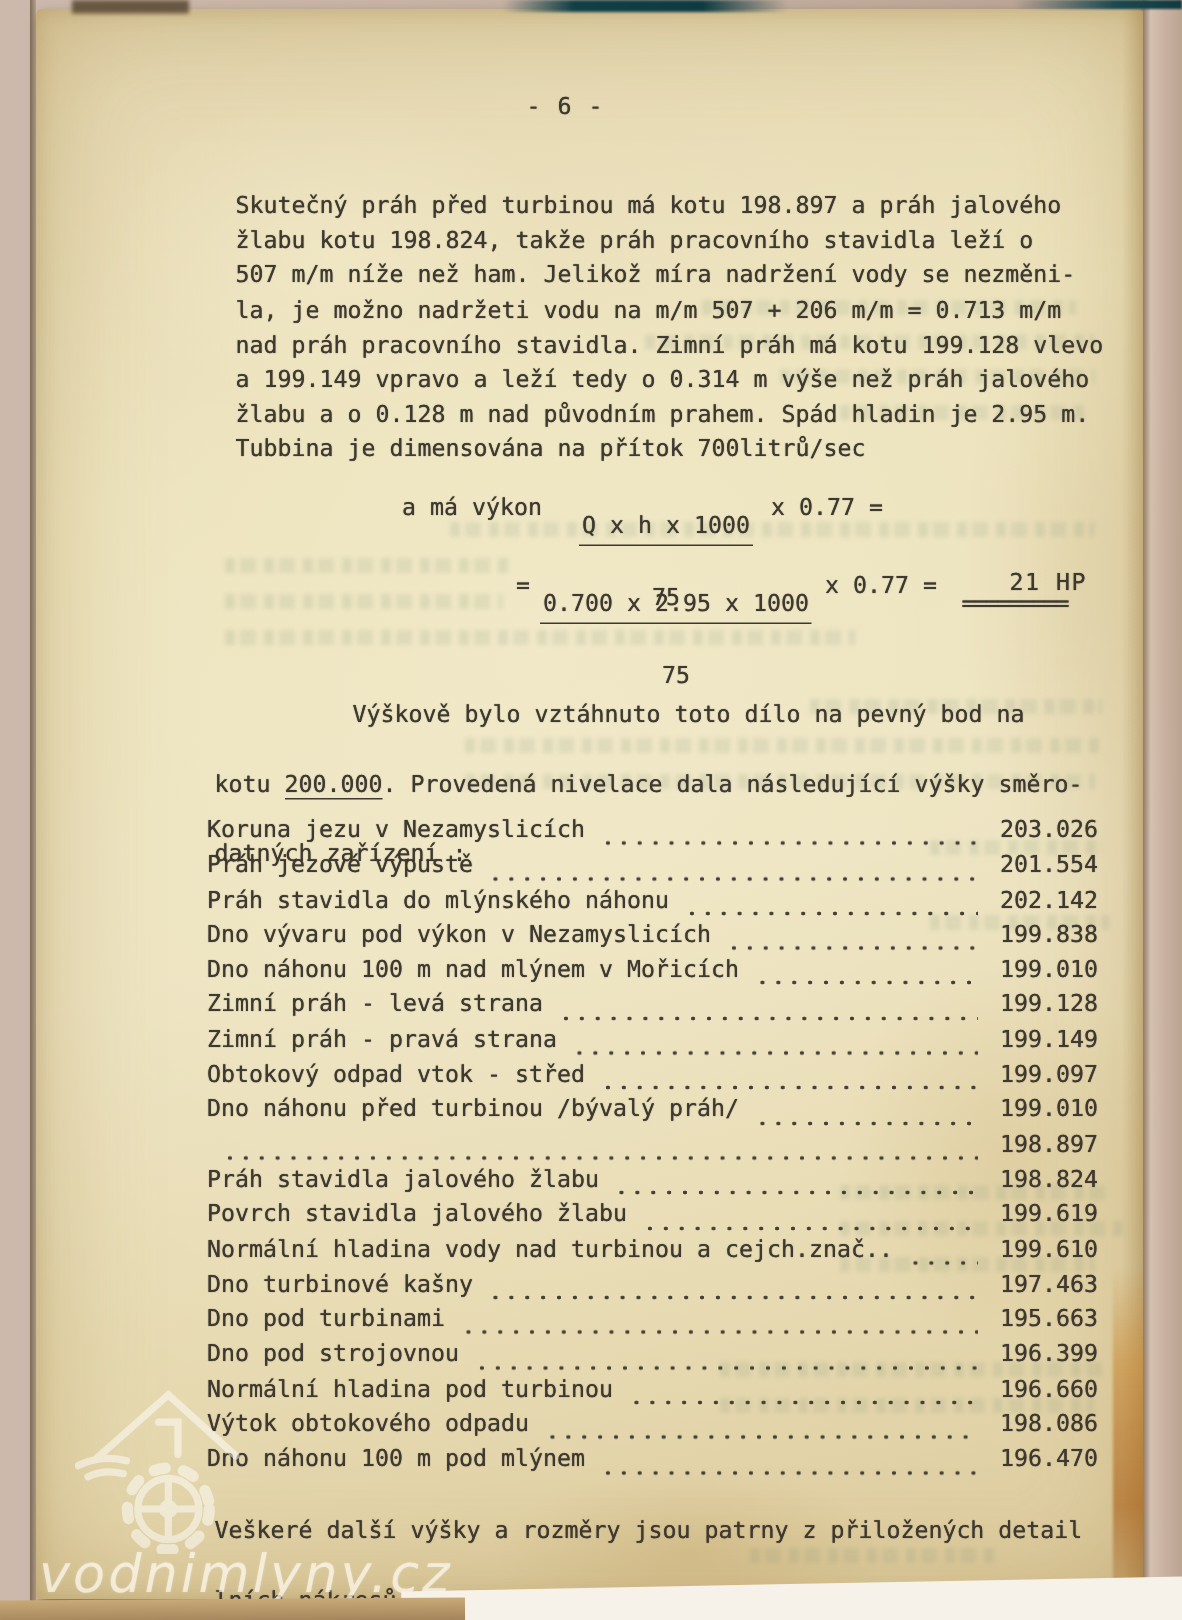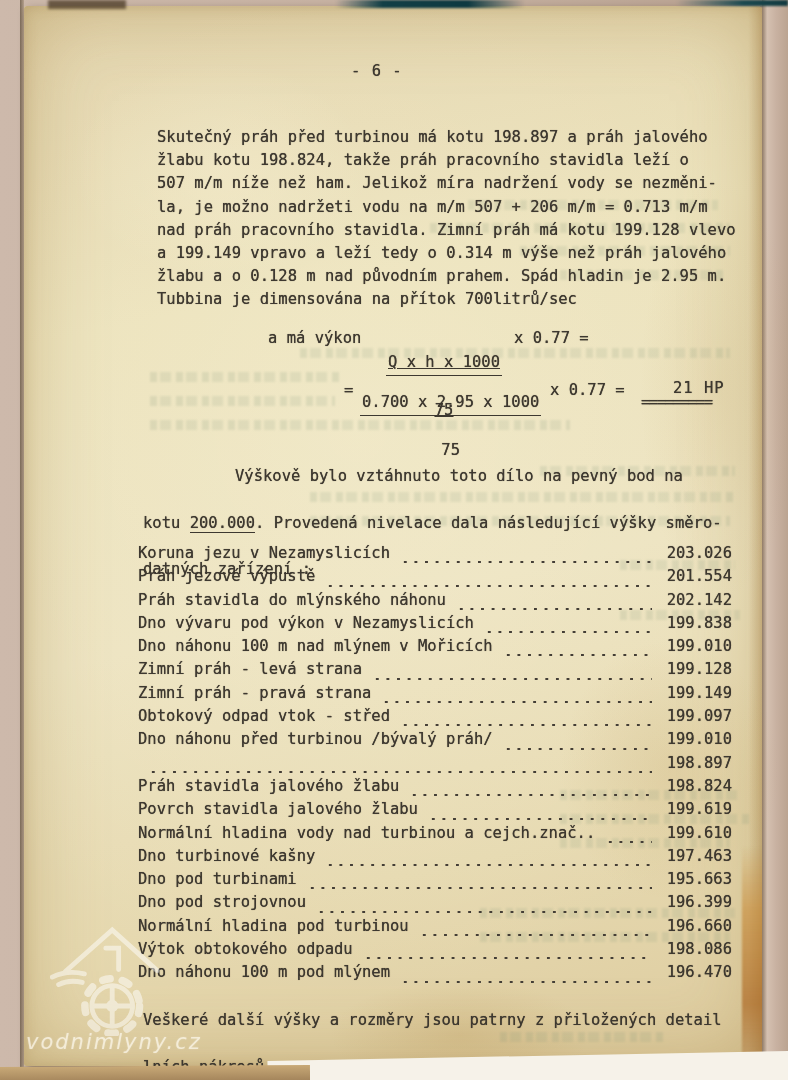--- a/index.html
+++ b/index.html
@@ -54,21 +54,21 @@
   .p1{left:143px;top:126px;width:600px;margin-left:14px;}
   .p2 .l{white-space:pre;}
   .p2{left:143px;top:442px;width:600px;}
   .p2 .l1{padding-left:92px;}
   .u{border-bottom:1.6px solid #3d3830;padding-bottom:0px;}
 
   .f-intro{left:268px;top:327px;}
   .frac{position:absolute;text-align:center;}
   .frac .num{display:block;border-bottom:1.6px solid #3d3830;padding:0 2px 1px 2px;}
   .frac .den{display:block;line-height:20px;}
-  .frac1{left:386px;top:328px;text-decoration:underline;}
+  .frac1{left:386px;top:316px;}
   .frac2{left:360px;top:368px;}
   .f-suf1{left:514px;top:327px;}
   .f-eq2{left:344px;top:379px;}
   .f-suf2{left:550px;top:379px;}
   .f-res{left:673px;top:377px;letter-spacing:1px;}
   .f-res-u{left:641px;top:391px;letter-spacing:-1.5px;}
 
   
   .levels{position:absolute;left:138px;top:544px;width:594px;}
   .lev-row{display:flex;align-items:baseline;height:23.3px;color:#3d3830;
@@ -81,21 +81,21 @@
   .closing{left:143px;top:986px;width:620px;}
 
   
   .bleed{position:absolute;height:10px;filter:blur(1.3px);opacity:.42;
     background:repeating-linear-gradient(90deg,rgba(125,148,118,.40) 0 7px,rgba(0,0,0,0) 7px 10px,
                rgba(125,148,118,.34) 10px 21px,rgba(0,0,0,0) 21px 26px);}
 
   
   .wm-logo{position:absolute;left:50px;top:916px;opacity:.5;}
   .wm-text{position:absolute;left:26px;top:1030px;font-family:"DejaVu Sans",sans-serif;
-    font-style:italic;font-size:21px;letter-spacing:2px;color:rgba(253,249,238,.68);
+    font-style:italic;font-size:35px;letter-spacing:2px;color:rgba(253,249,238,.68);
     text-shadow:0 0 2px rgba(255,255,255,.25);}
 </style>
 </head>
 <body>
 
 <div class="scene">
 
   <div class="sheet"></div>
   <div class="sheet-right-shade"></div>
   <div class="aged-streak"></div>

